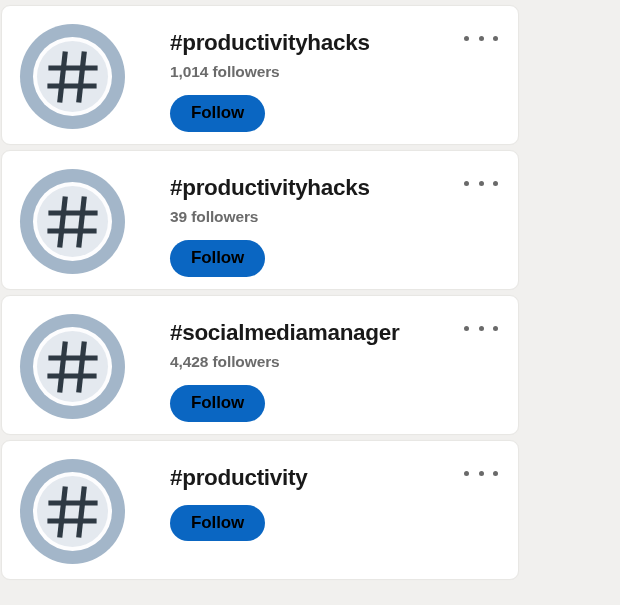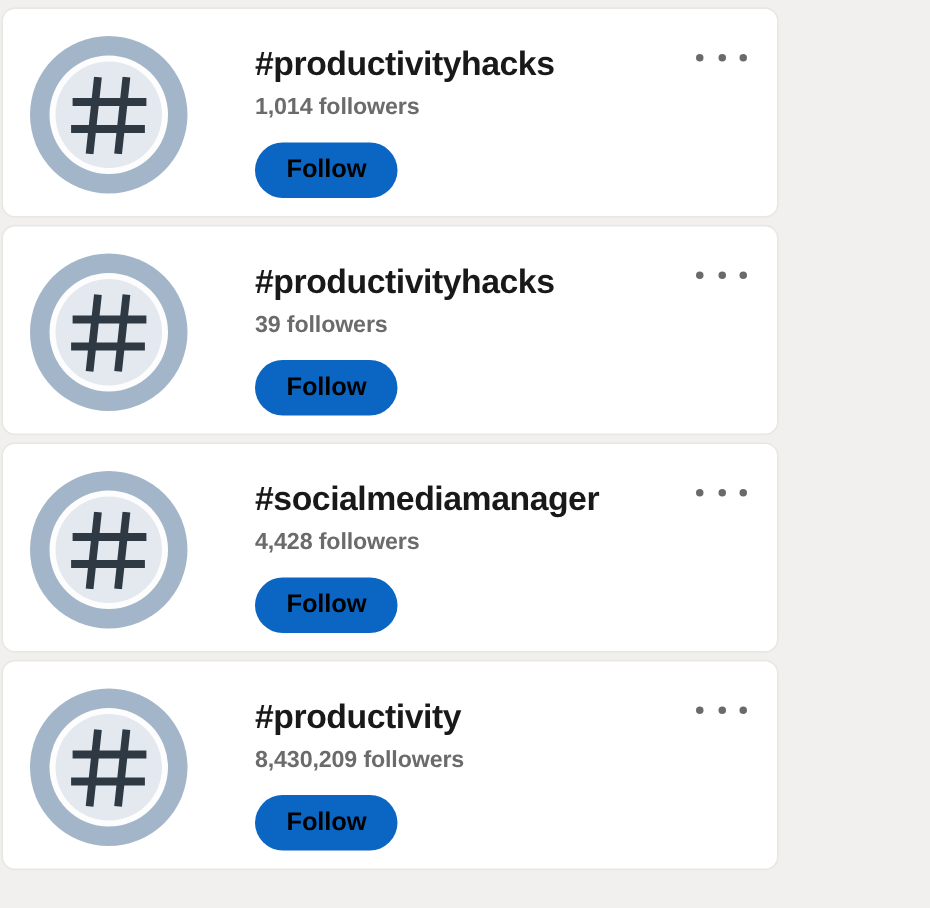--- a/index.html
+++ b/index.html
@@ -234,21 +234,20 @@
             <line x1="18" y1="3" x2="13" y2="49"></line>
             <line x1="37" y1="3" x2="32" y2="49"></line>
             <line x1="4" y1="17" x2="48" y2="17"></line>
             <line x1="3" y1="35" x2="47" y2="35"></line>
           </g>
         </svg>
       </span>
     </div>
     <div class="card-body">
       <div class="hashtag-name">#productivity</div>
-      <div class="follower-count">8,430,209 followers</div>
       <button class="follow-button">Follow</button>
     </div>
     <div class="overflow-menu">
       <span class="dot"></span>
       <span class="dot"></span>
       <span class="dot"></span>
     </div>
   </div>
 
 </div>

